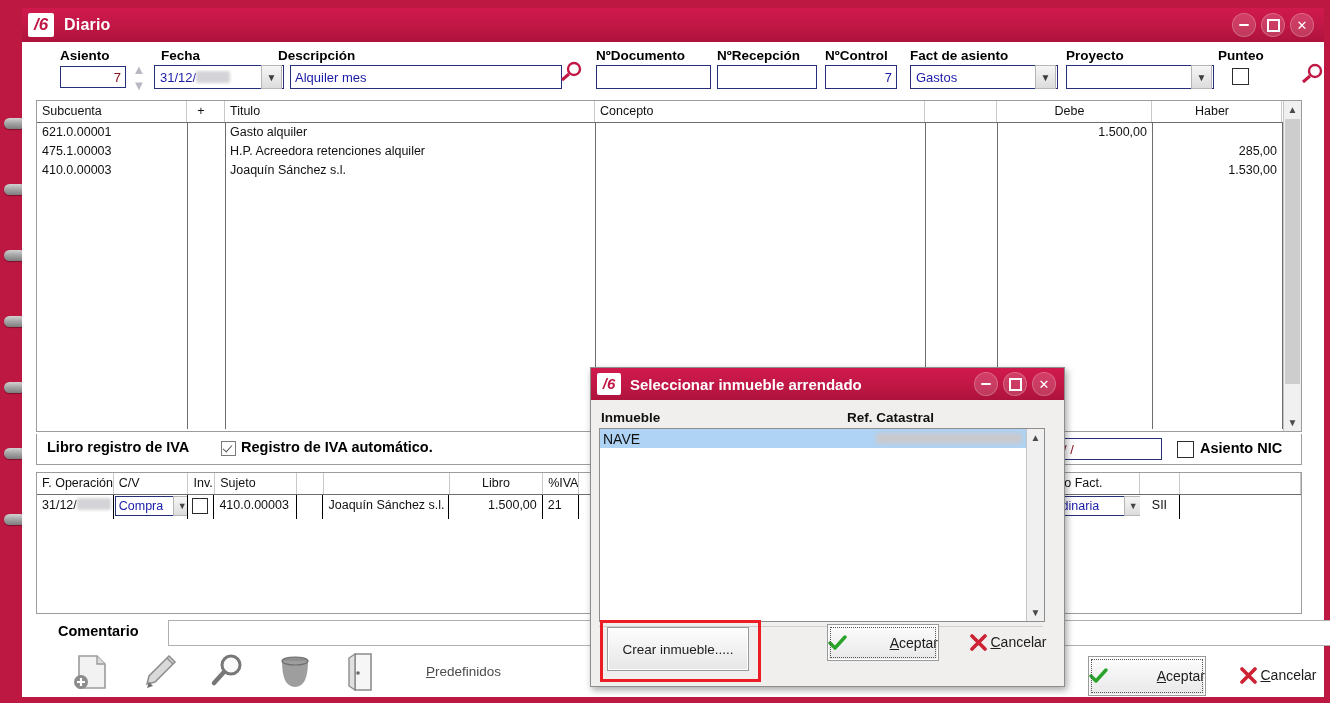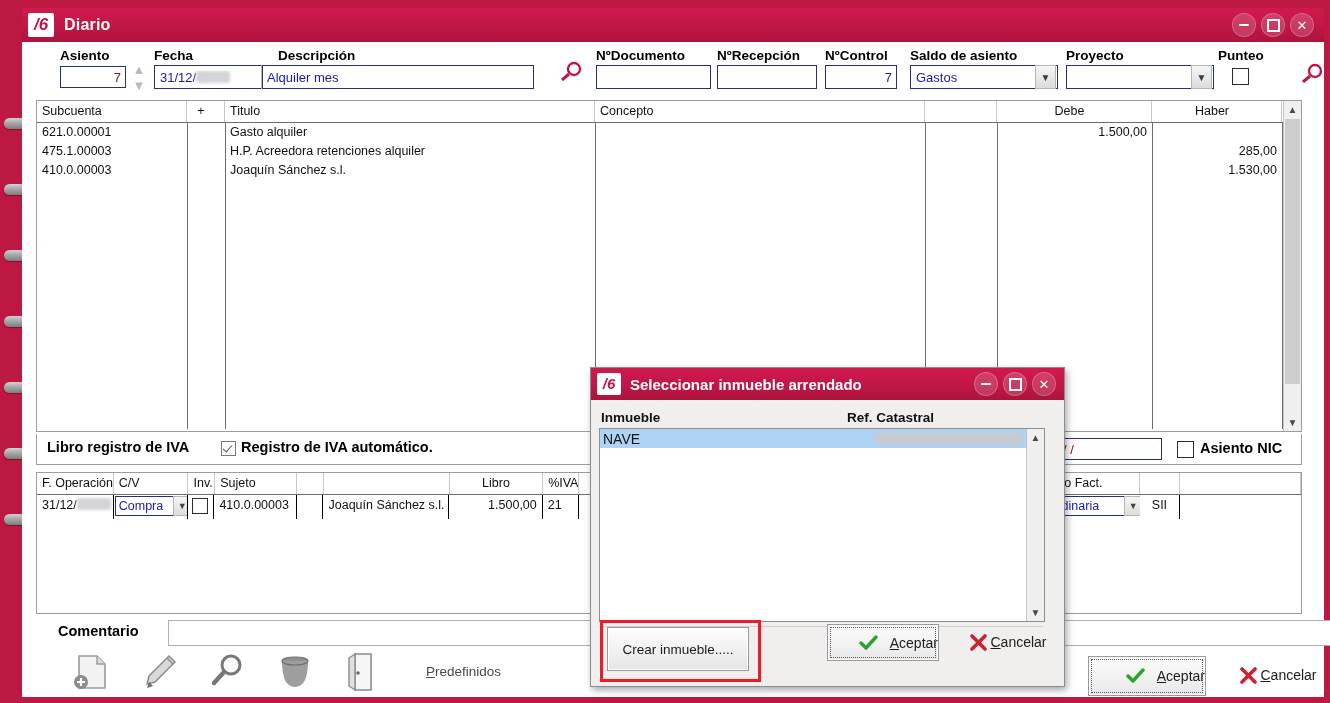--- a/index.html
+++ b/index.html
@@ -118,21 +118,21 @@
   .cominp{position:absolute;left:146px;top:578px;width:1172px;height:26px;border:1px solid #b0b0b0;background:#fff;box-sizing:border-box;}
 
   .tbar{position:absolute;left:34px;top:608px;width:520px;height:90px;}
   .tb{position:absolute;width:70px;text-align:center;}
   .tb .lbl{font-size:13px;color:#4b4b4b;margin-top:2px;}
   .tb .lbl u{text-decoration:underline;}
   .txtbtn{position:absolute;font-size:13.5px;color:#4b4b4b;}
   .saldo{position:absolute;left:528px;top:659px;font-weight:bold;font-size:14.5px;color:#000;white-space:nowrap;}
 
   .okbtn{position:absolute;border:1px solid #9a9a9a;background:linear-gradient(180deg,#fdfdfd,#e8e8e8);
-        display:flex;align-items:center;justify-content:flex-end;gap:12px;font-size:14px;color:#1c1c1c;
+        display:flex;align-items:center;justify-content:space-between;gap:12px;font-size:14px;color:#1c1c1c;
         box-shadow:inset 0 0 0 1px #fff;}
   .okbtn .dot{position:absolute;left:2px;right:2px;top:2px;bottom:2px;border:1px dotted #555;}
   .flatbtn{position:absolute;display:flex;align-items:center;justify-content:center;gap:2px;font-size:14px;color:#1c1c1c;}
   .check{width:19px;height:16px;}
   .cross{width:19px;height:17px;}
 
   
   .modal{position:absolute;left:590px;top:367px;width:473px;height:318px;
       background:#f0efee;border:1px solid #8d8d8d;box-shadow:2px 3px 7px rgba(0,0,0,.35);}
   .mtitle{height:32px;background:linear-gradient(180deg,#d0194d 0%,#c01745 55%,#ad133c 100%);
@@ -187,45 +187,45 @@
   <div class="canvas">
 
     <div class="fieldrow">
       <div class="fl" style="left:24px;top:4px">Asiento</div>
       <input class="inp num" style="left: 24px; top: 22px; width: 66px;" value="7">
       <div class="spin" style="left:94px;top:18px">
         <div class="up">▲</div>
         <div class="dn">▼</div>
       </div>
 
-      <div class="fl" style="left:118px;top:4px">Fecha</div>
+      <div class="fl" style="left:125px;top:4px">Fecha</div>
       <div class="combo" style="left:118px;top:21px;width:130px">
         <div class="val"><span>31/12/</span><span class="blurdate"></span></div>
         <div class="arw">▼</div>
       </div>
 
       <div class="fl" style="left:242px;top:4px">Descripción</div>
-      <input class="inp" style="left: 226px; top: 21px; width: 272px; height: 24px;" value="Alquiler mes">
+      <input class="inp" style="left: 254px; top: 21px; width: 272px; height: 24px;" value="Alquiler mes">
       <div class="mag" style="left:521px;top:16px">
         <svg width="26" height="24" viewBox="0 0 26 24">
             <circle cx="17" cy="9" r="6" fill="none" stroke="#c01745" stroke-width="2.4"></circle>
             <line x1="12" y1="14" x2="5" y2="20" stroke="#c01745" stroke-width="3"></line>
           </svg>
       </div>
 
       <div class="fl" style="left:560px;top:4px">NºDocumento</div>
       <input class="inp" style="left: 560px; top: 21px; width: 115px; height: 24px;" value="">
 
       <div class="fl" style="left:681px;top:4px">NºRecepción</div>
       <input class="inp" style="left: 681px; top: 21px; width: 100px; height: 24px;" value="">
 
       <div class="fl" style="left:789px;top:4px">NºControl</div>
       <input class="inp" style="left: 789px; top: 21px; width: 72px; height: 24px; text-align: right; color: rgb(26, 26, 168);" value="7">
 
-      <div class="fl" style="left:874px;top:4px">Saldo de asiento</div>
+      <div class="fl" style="left:874px;top:4px">Fact de asiento</div>
       <div class="combo" style="left:874px;top:21px;width:148px">
         <div class="val">Gastos</div>
         <div class="arw">▼</div>
       </div>
 
       <div class="fl" style="left:1030px;top:4px">Proyecto</div>
       <div class="combo" style="left:1030px;top:21px;width:148px">
         <div class="val"></div>
         <div class="arw">▼</div>
       </div>

